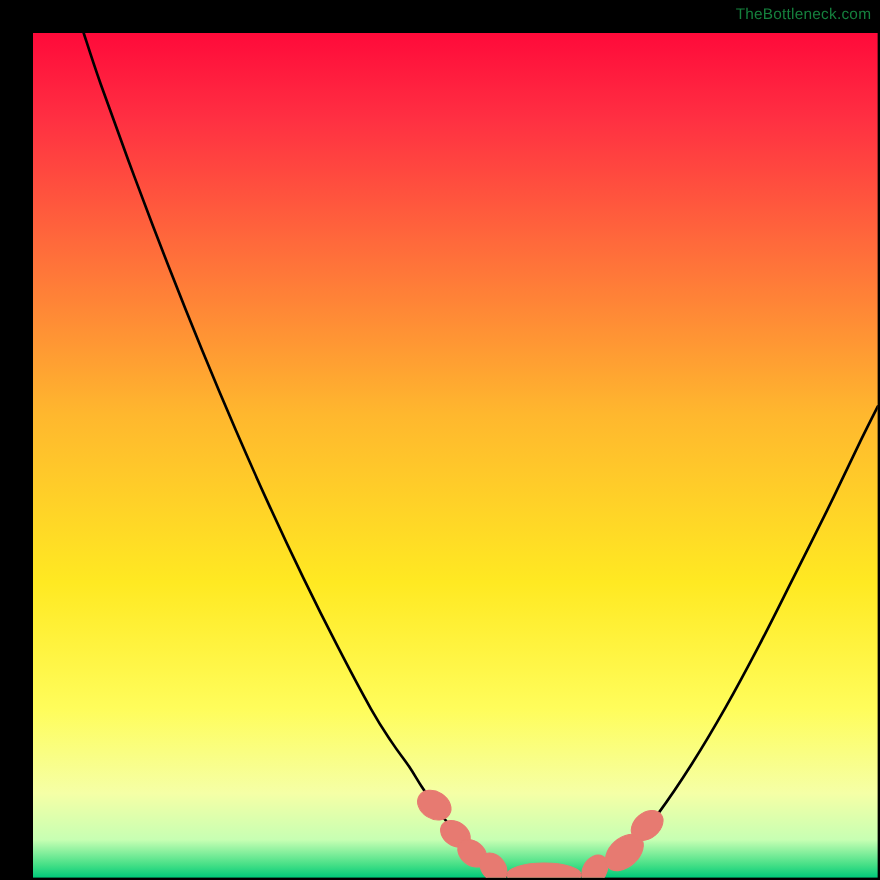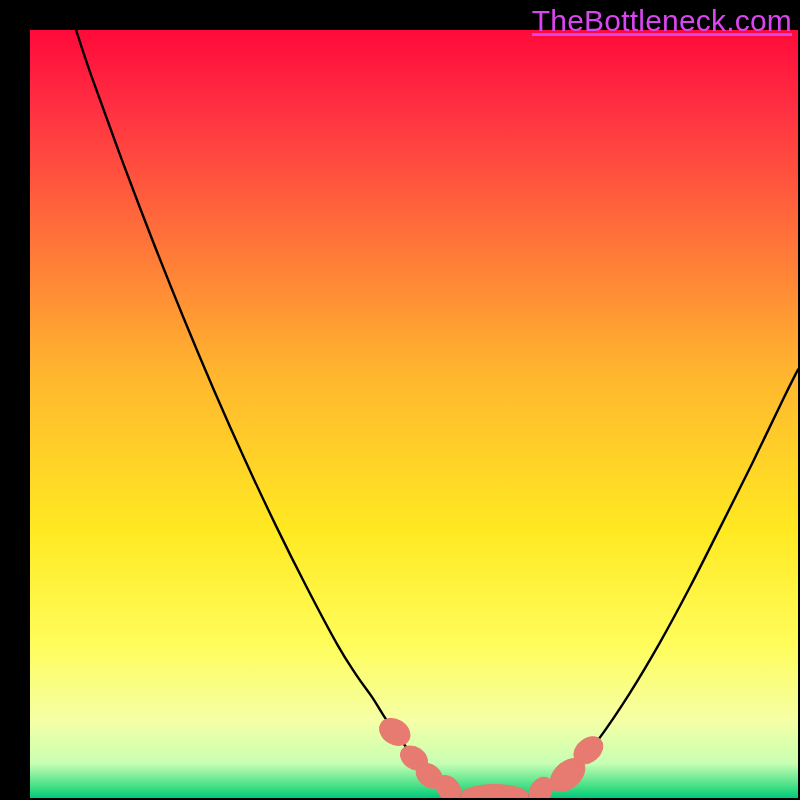--- a/index.html
+++ b/index.html
@@ -18,26 +18,25 @@
     background: #000;
   }
   .plot {
     position: absolute;
     box-sizing: border-box;
   }
   .watermark {
     position: absolute;
     top: 4px;
     right: 8px;
-    color: #d946ef;
-    font-size: 30px;
+    color: #15803d;
+    font-size: 14px;
     font-weight: 500;
     letter-spacing: 0.2px;
     z-index: 10;
-    text-decoration: underline;
   }
 </style>
 </head>
 <body>
 
 <div class="frame">
   <div class="watermark">TheBottleneck.com</div>
   <svg id="plot-svg" class="plot" width="768" height="768" viewBox="0 0 768 768" style="left: 30px; top: 30px;">
       <defs>
         <linearGradient id="bg-grad" x1="0" y1="0" x2="0" y2="1">

